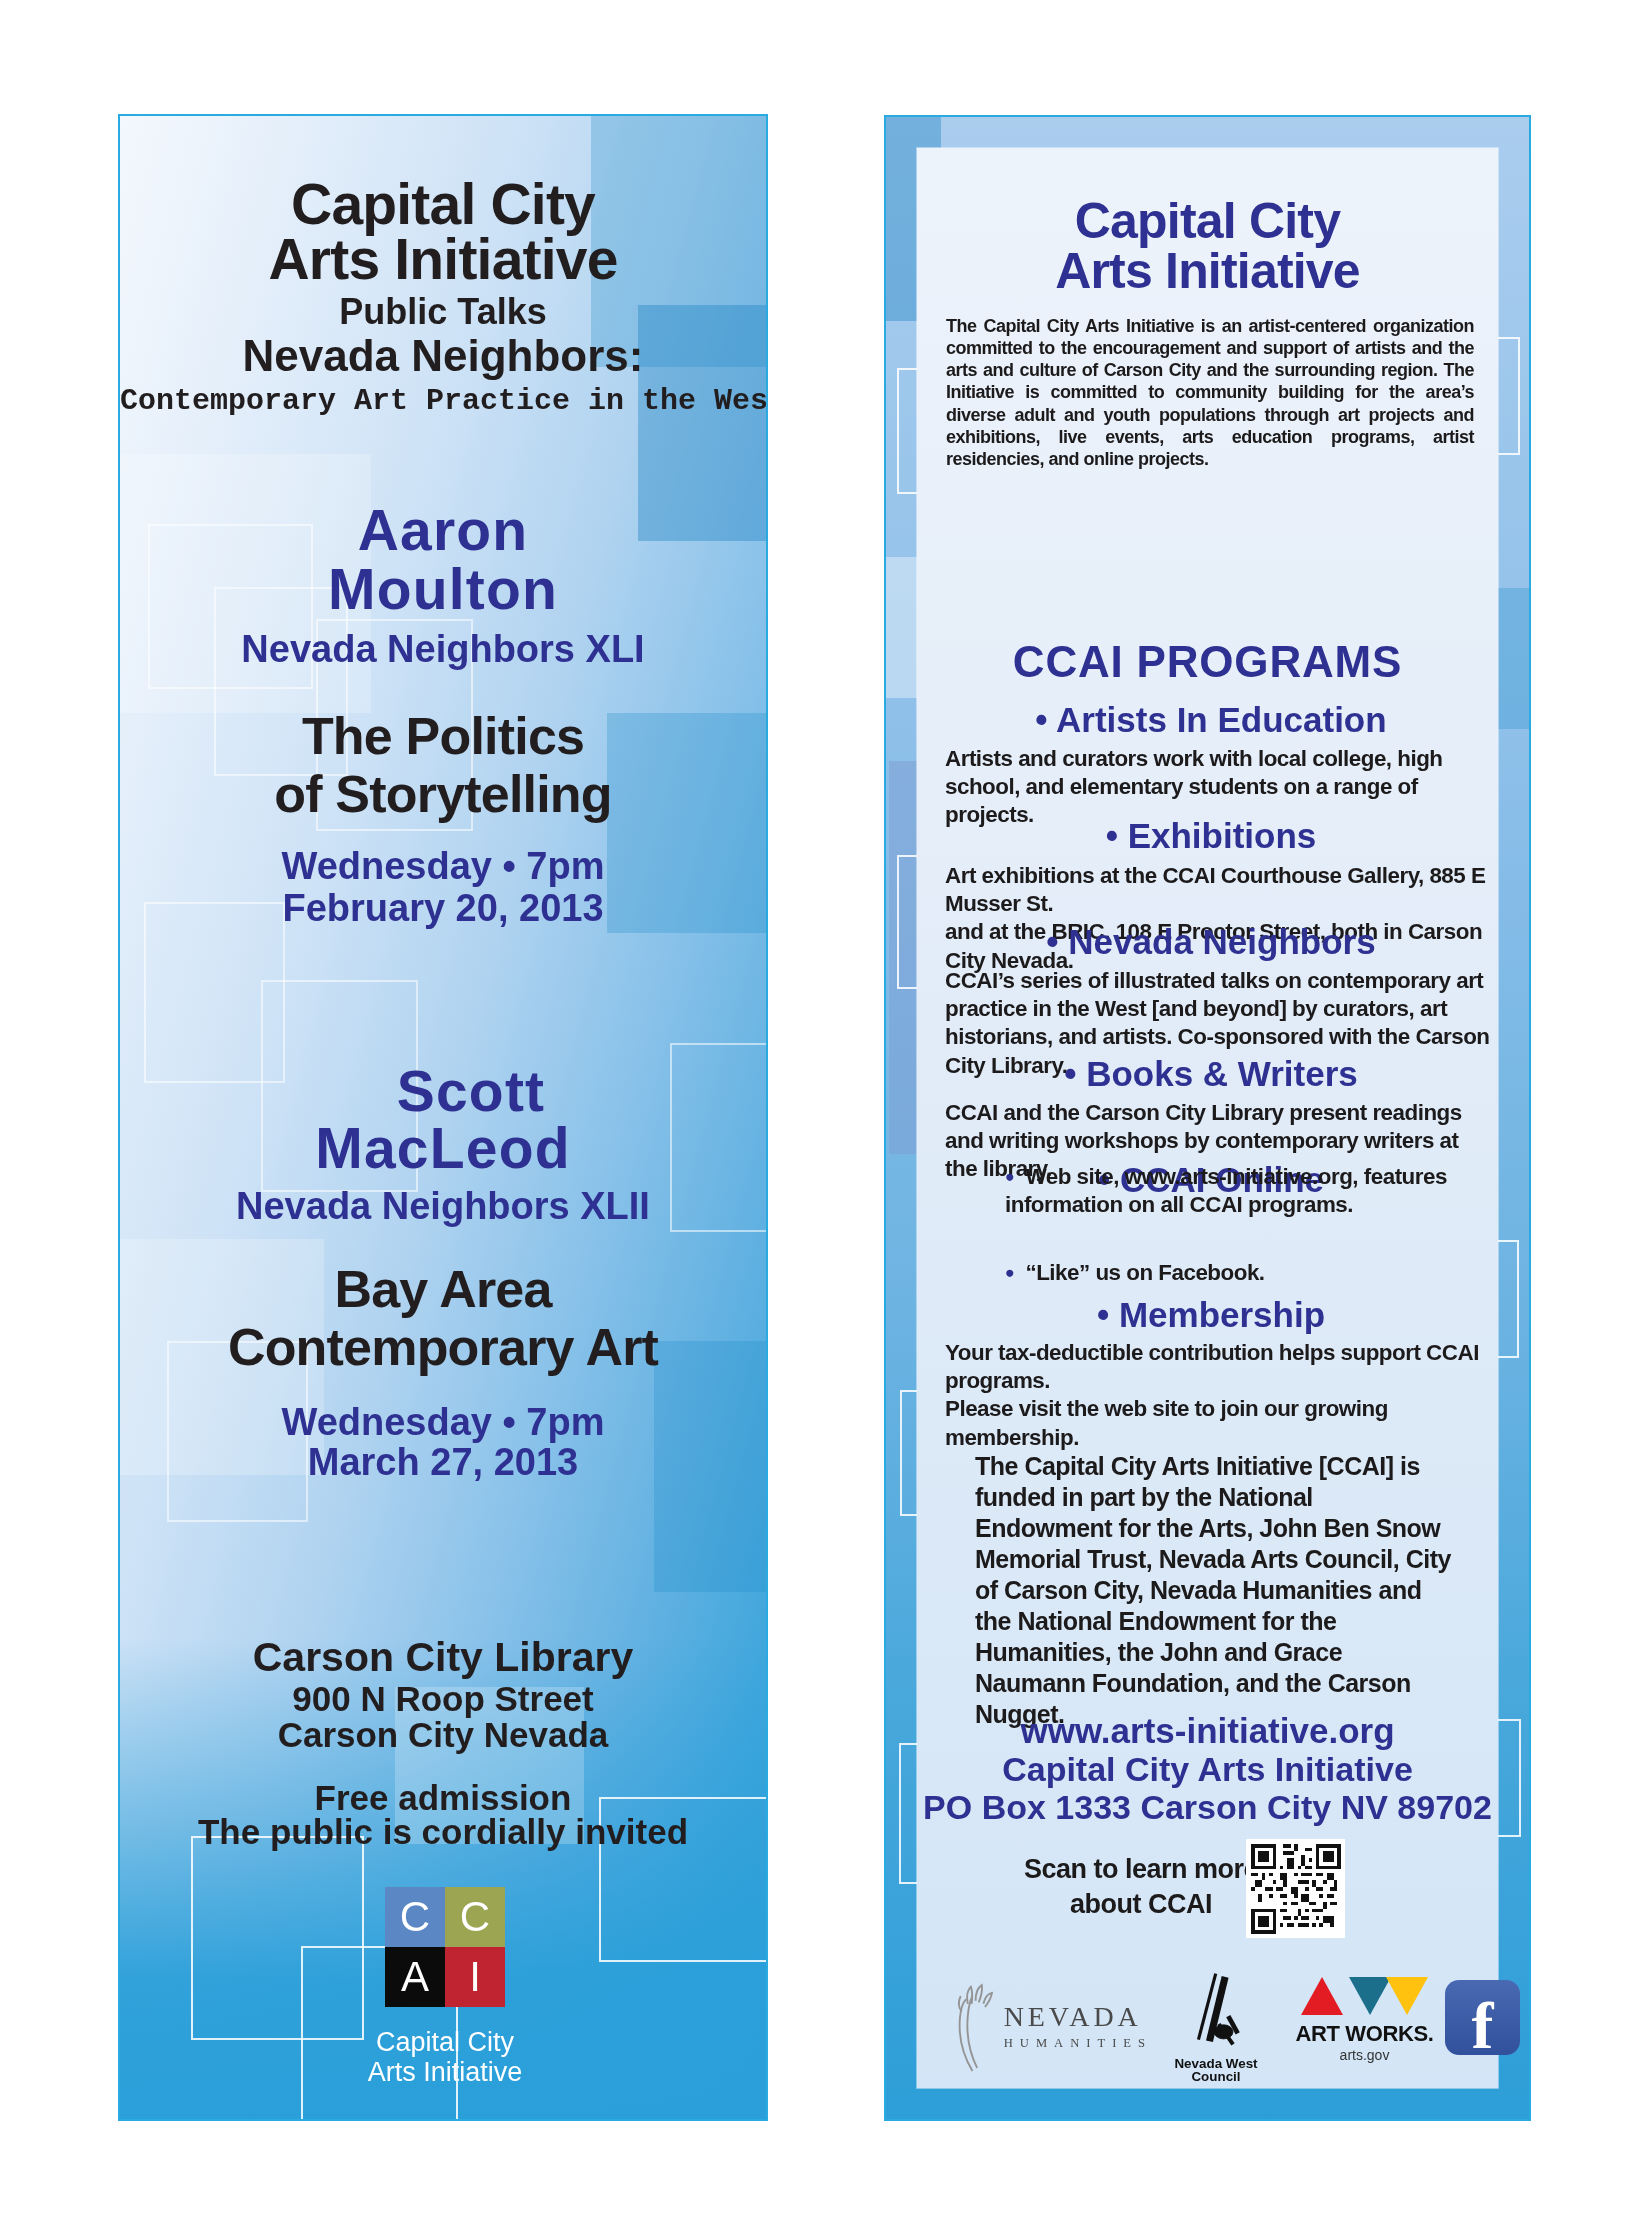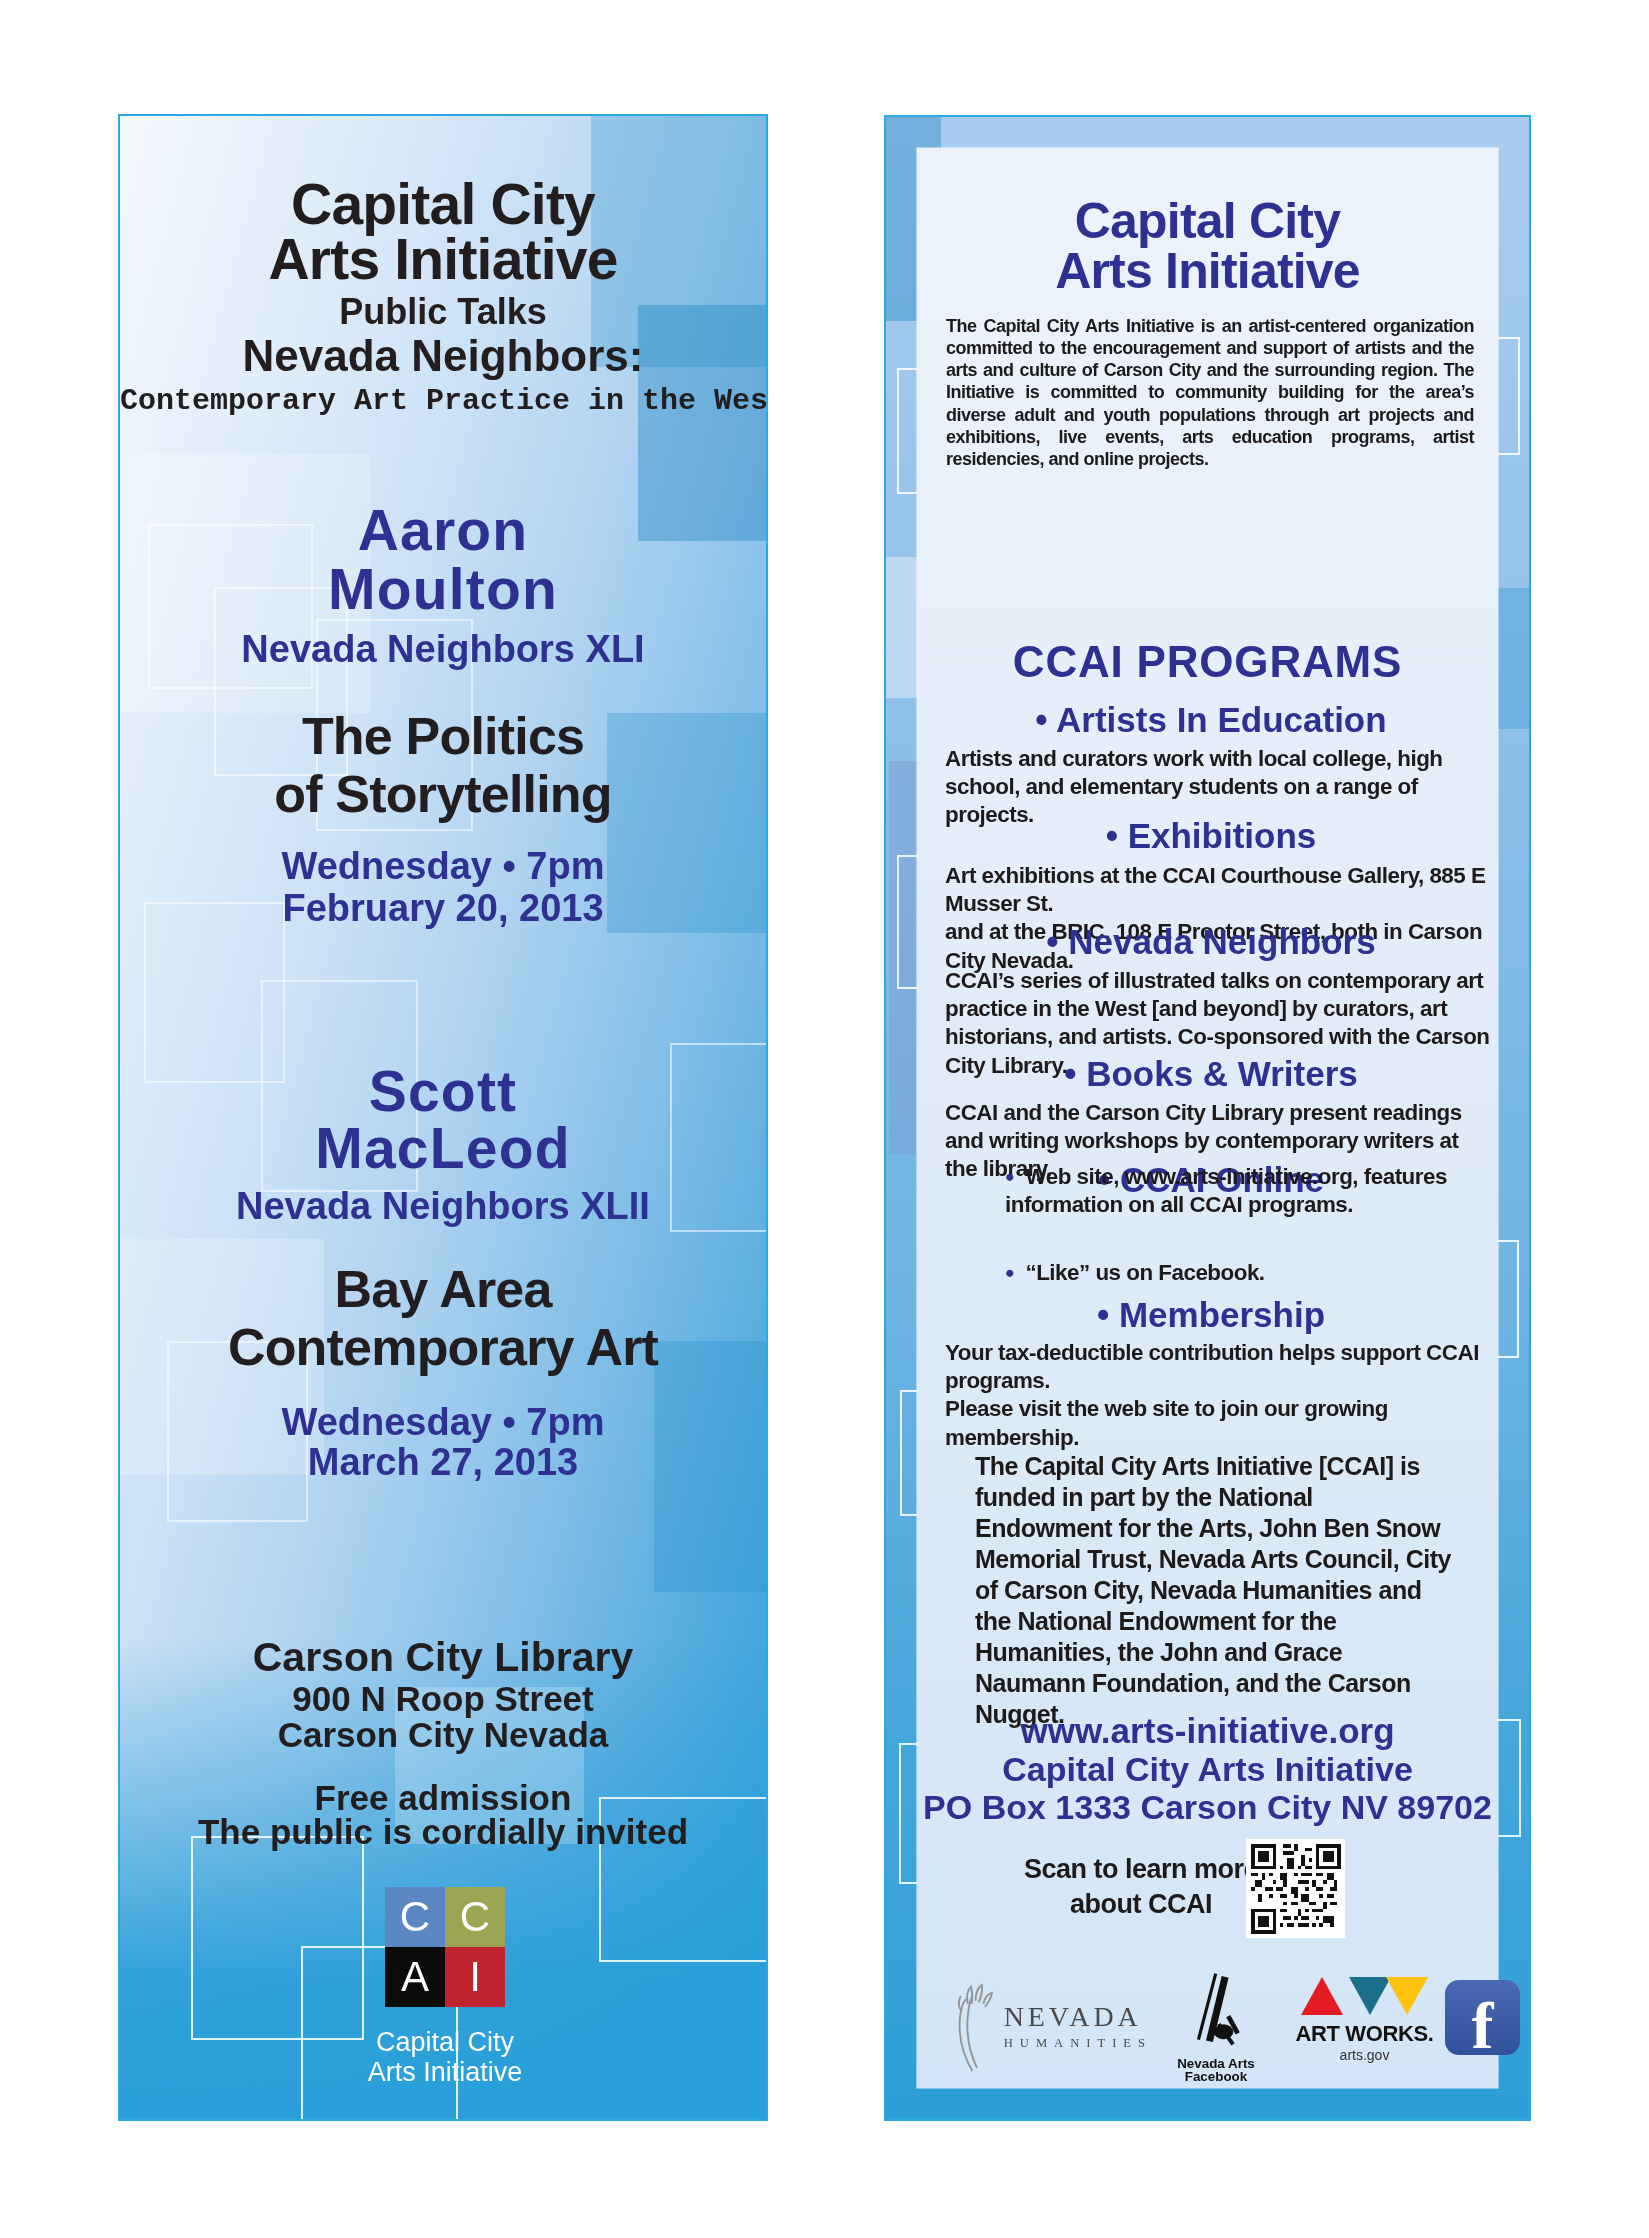--- a/index.html
+++ b/index.html
@@ -99,21 +99,21 @@
     <div class="tl blk f38" style="top:270px;font-family:Liberation Mono, monospace;">Contemporary Art Practice in the West</div>
 
     <div class="tl blu f72 sp2" style="top:386px;">Aaron</div>
     <div class="tl blu f72 sp2" style="top:445px;">Moulton</div>
     <div class="tl blu f48" style="top:514px;">Nevada Neighbors XLI</div>
     <div class="tl blk f66" style="top:594px;">The Politics</div>
     <div class="tl blk f66" style="top:652px;">of Storytelling</div>
     <div class="tl blu f48" style="top:731px;">Wednesday • 7pm</div>
     <div class="tl blu f48" style="top:773px;">February 20, 2013</div>
 
-    <div class="tl blu f72 sp2" style="top:947px;">Scott</div>
+    <div class="tl blu f72 sp2" style="top:947px;padding-left:28px;">Scott</div>
     <div class="tl blu f72 sp2" style="top:1004px;">MacLeod</div>
     <div class="tl blu f48" style="top:1071px;">Nevada Neighbors XLII</div>
     <div class="tl blk f66" style="top:1147px;">Bay Area</div>
     <div class="tl blk f66" style="top:1205px;">Contemporary Art</div>
     <div class="tl blu f48" style="top:1287px;">Wednesday • 7pm</div>
     <div class="tl blu f48" style="top:1327px;">March 27, 2013</div>
 
     <div class="tl blk f52" style="top:1521px;">Carson City Library</div>
     <div class="tl blk f44" style="top:1565px;">900 N Roop Street</div>
     <div class="tl blk f44" style="top:1601px;">Carson City Nevada</div>
@@ -280,21 +280,21 @@
     <div class="logo-item" style="left:267px;top:1855px;width:126px;text-align:center;">
       <svg width="55" height="82" viewBox="0 0 70 104">
         <g stroke="#111" fill="#111">
           <path d="M34,2 L12,86" stroke-width="4" fill="none"></path>
           <path d="M46,6 L26,88" stroke-width="9" fill="none"></path>
           <ellipse cx="44" cy="76" rx="12" ry="9"></ellipse>
           <path d="M50,56 L62,78" stroke-width="6" fill="none"></path>
           <path d="M38,66 L56,92" stroke-width="5" fill="none"></path>
         </g>
       </svg>
-      <div class="nac-txt">Nevada Arts Facebook</div>
+      <div class="nac-txt">Nevada West Council</div>
     </div>
 
     <div class="logo-item" style="left:408px;top:1860px;width:141px;text-align:center;">
       <div style="display:flex;justify-content:center;align-items:flex-start;gap:6.3px;margin-bottom:7.9px;">
         <span class="tri" style="border-left:21px solid transparent;border-right:21px solid transparent;border-bottom:38px solid #e31b23;"></span>
         <span class="tri" style="border-left:21px solid transparent;border-right:21px solid transparent;border-top:38px solid #1b6f8a;"></span>
         <span class="tri" style="border-left:21px solid transparent;border-right:21px solid transparent;border-top:38px solid #ffc20e;margin-left:-11px;"></span>
       </div>
       <div class="aw-txt1">ART WORKS.</div>
       <div class="aw-txt2">arts.gov</div>

